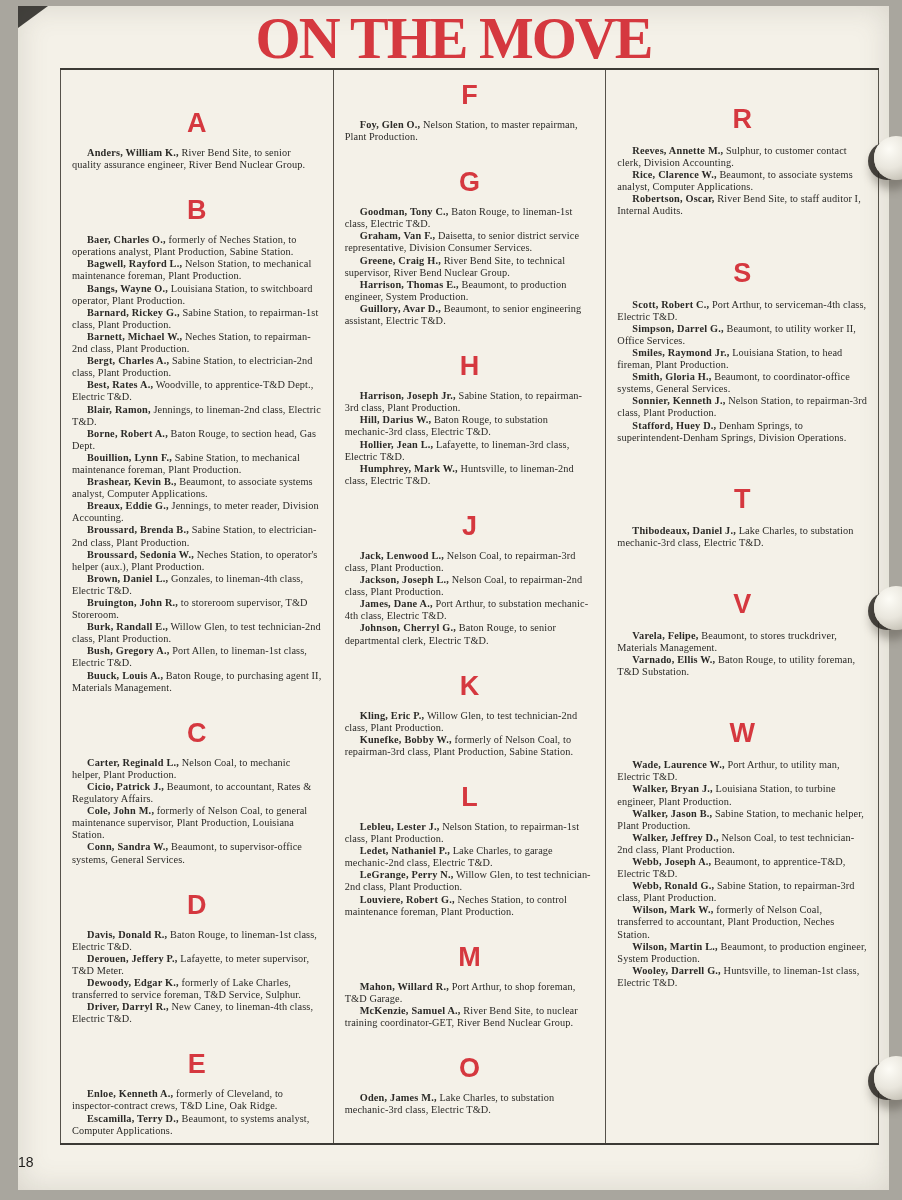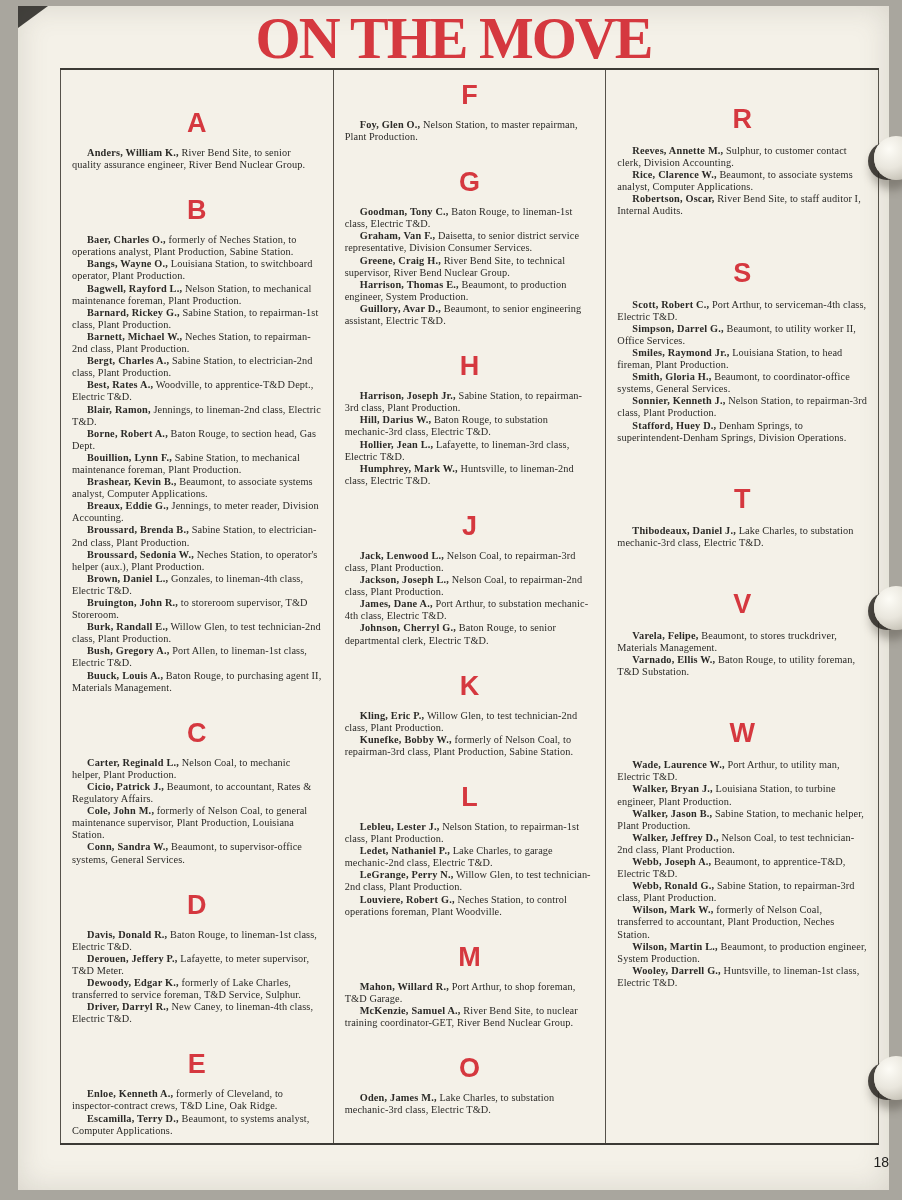--- a/index.html
+++ b/index.html
@@ -72,21 +72,21 @@
   .entry {
     font-size:10.3px;
     line-height:12.1px;
     text-indent:15px;
     letter-spacing:0.1px;
   }
   .entry b { letter-spacing:0.2px; }
 
   .footer {
     position:absolute; left:0; right:0; top:1148px;
-    text-align:right;
+    text-align:left;
     font-family:"Liberation Sans", sans-serif;
     font-size:14px;
     color:#1e1d1b;
   }
 
   .ring {
     position:absolute;
     right:-16px;
     width:44px; height:44px;
     border-radius:50%;
@@ -109,23 +109,23 @@
     <h2 class="letter">A</h2>
 
   <p class="entry"><b>Anders, William K.,</b> <span>River Bend Site, to senior quality assurance engineer, River Bend Nuclear Group.</span></p>
 </section>
 
   <section class="section">
     <h2 class="letter">B</h2>
 
   <p class="entry"><b>Baer, Charles O.,</b> <span>formerly of Neches Station, to operations analyst, Plant Production, Sabine Station.</span></p>
 
+  <p class="entry"><b>Bagwell, Rayford L.,</b> <span>Nelson Station, to mechanical maintenance foreman, Plant Production.</span></p>
+
   <p class="entry"><b>Bangs, Wayne O.,</b> <span>Louisiana Station, to switchboard operator, Plant Production.</span></p>
-
-  <p class="entry"><b>Bagwell, Rayford L.,</b> <span>Nelson Station, to mechanical maintenance foreman, Plant Production.</span></p>
 
   <p class="entry"><b>Barnard, Rickey G.,</b> <span>Sabine Station, to repairman-1st class, Plant Production.</span></p>
 
   <p class="entry"><b>Barnett, Michael W.,</b> <span>Neches Station, to repairman-2nd class, Plant Production.</span></p>
 
   <p class="entry"><b>Bergt, Charles A.,</b> <span>Sabine Station, to electrician-2nd class, Plant Production.</span></p>
 
   <p class="entry"><b>Best, Rates A.,</b> <span>Woodville, to apprentice-T&amp;D Dept., Electric T&amp;D.</span></p>
 
   <p class="entry"><b>Blair, Ramon,</b> <span>Jennings, to lineman-2nd class, Electric T&amp;D.</span></p>
@@ -241,21 +241,21 @@
 
   <section class="section">
     <h2 class="letter">L</h2>
 
   <p class="entry"><b>Lebleu, Lester J.,</b> <span>Nelson Station, to repairman-1st class, Plant Production.</span></p>
 
   <p class="entry"><b>Ledet, Nathaniel P.,</b> <span>Lake Charles, to garage mechanic-2nd class, Electric T&amp;D.</span></p>
 
   <p class="entry"><b>LeGrange, Perry N.,</b> <span>Willow Glen, to test technician-2nd class, Plant Production.</span></p>
 
-  <p class="entry"><b>Louviere, Robert G.,</b> <span>Neches Station, to control operations foreman, Plant Woodville.</span></p>
+  <p class="entry"><b>Louviere, Robert G.,</b> <span>Neches Station, to control maintenance foreman, Plant Production.</span></p>
 </section>
 
   <section class="section">
     <h2 class="letter">M</h2>
 
   <p class="entry"><b>Mahon, Willard R.,</b> <span>Port Arthur, to shop foreman, T&amp;D Garage.</span></p>
 
   <p class="entry"><b>McKenzie, Samuel A.,</b> <span>River Bend Site, to nuclear training coordinator-GET, River Bend Nuclear Group.</span></p>
 </section>
 

